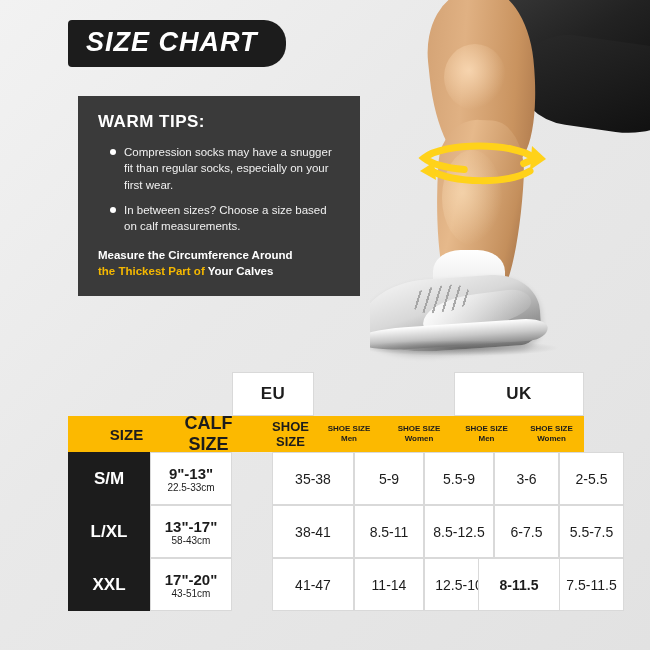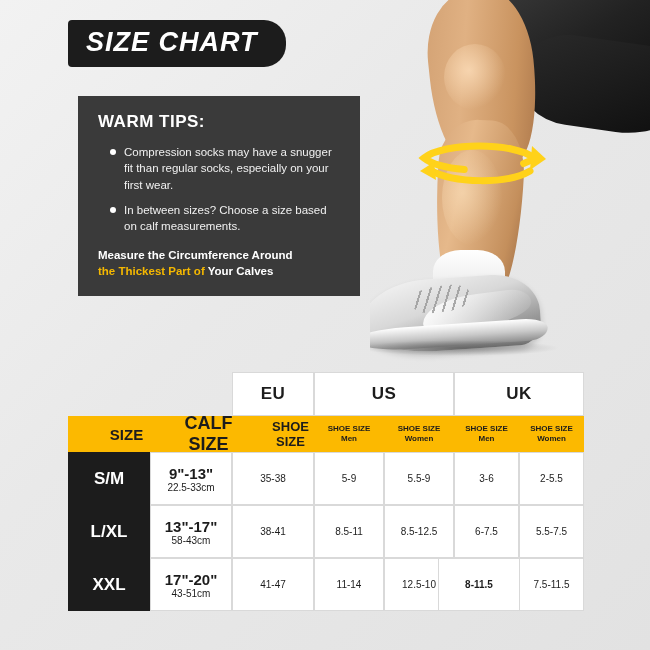--- a/index.html
+++ b/index.html
@@ -207,21 +207,21 @@
   }
   .cell.subhdr .l1 { font-weight: bold; }
   .cell.subhdr .l2 { font-weight: bold; }
   .cell.size-hdr { font-size: 15px; font-weight: bold; color: #1c1c1c; }
   .cell.calf-hdr { font-size: 18px; font-weight: bold; color: #1c1c1c; }
   .cell.shoe-hdr { font-size: 13px; font-weight: bold; color: #1c1c1c; }
   .cell.size-val {
     font-size: 17px; font-weight: bold; color: #ffffff;
     background: #1c1c1c; border-color: #1c1c1c;
   }
-  .cell.val { font-size: 10px; color: #1c1c1c; }
+  .cell.val { font-size: 14px; color: #1c1c1c; margin-left: 40px; }
   .cell.calf {
     flex-direction: column; color: #1c1c1c;
   }
   .cell.calf .inch { font-size: 15px; font-weight: bold; }
   .cell.calf .cm { font-size: 10px; }
 </style>
 </head>
 <body>
 
 <div id="page">
@@ -262,21 +262,20 @@
     </ul>
     <div class="measure">
       <span>Measure the Circumference Around</span><br>
       <span class="hl">the Thickest Part of</span><span> Your Calves</span>
     </div>
   </div>
 
   <div class="table">
 
     <div class="cell region" style="left:164px; top:0; width:82px; height:44px;">EU</div>
-    <div class="cell region" style="left:246px; top:0; width:140px; height:44px;">US</div>
     <div class="cell region" style="left:386px; top:0; width:130px; height:44px;">UK</div>
 
     <div class="cell yellow size-hdr" style="left:0px; top:44px; width:82px; height:36px;">SIZE</div>
     <div class="cell yellow calf-hdr" style="left:82px; top:44px; width:82px; height:36px;">CALF SIZE</div>
     <div class="cell yellow shoe-hdr" style="left:164px; top:44px; width:82px; height:36px;">SHOE SIZE</div>
 
     <div class="cell subhdr" style="left:246px; top:44px; width:70px; height:36px;">
       <span class="l1">SHOE SIZE</span>
       <span class="l2">Men</span>
     </div>

